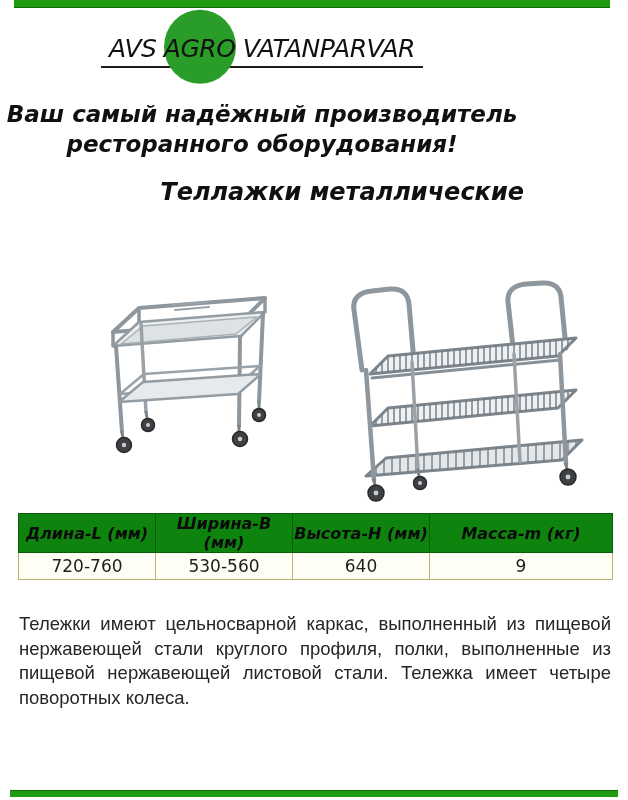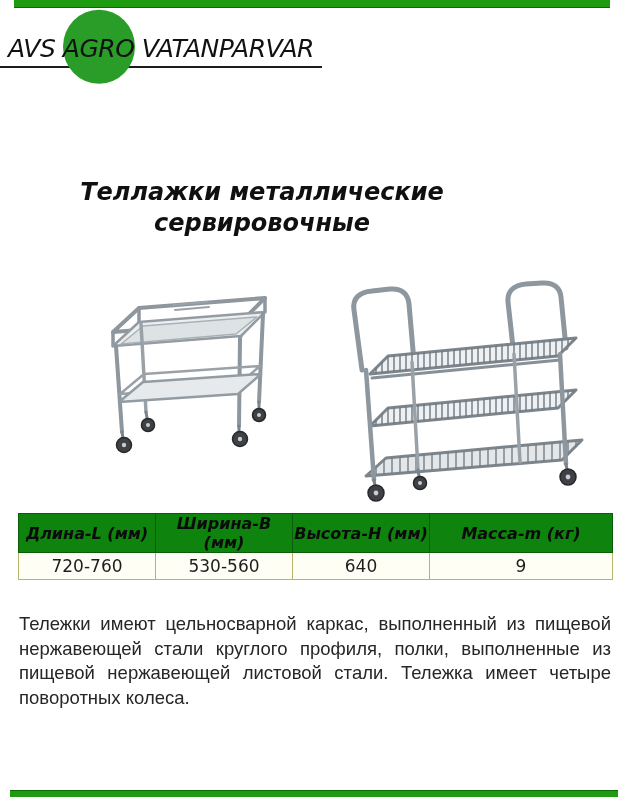--- a/index.html
+++ b/index.html
@@ -11,39 +11,39 @@
   }
   .top-bar {
     position:absolute; left:14px; top:0; width:596px; height:8px;
     background:var(--bar-green, #1E9B10); border-bottom:1px solid #0c6a08;
   }
   .bottom-bar {
     position:absolute; left:10px; top:790px; width:608px; height:7px;
     background:var(--bar-green, #1E9B10); border-top:1px solid #0c6a08;
   }
   .brand {
-    position:absolute; left:0; top:34px; width:524px; text-align:left;
+    position:absolute; left:0; top:34px; width:524px; text-align:center;
     font-family:"DejaVu Sans", sans-serif; font-style:italic; font-weight:500;
     font-size:25px; letter-spacing:-0.5px; color:#111; white-space:nowrap;
   }
   .brand-underline { display:inline-block; border-bottom:2px solid #1c1c1c; padding:0 8px 3px 8px; }
   .brand-agro { position:relative; z-index:1; }
   .brand-agro::before {
     content:""; position:absolute; left:50%; top:50%;
     transform:translate(-50%, -53%);
     width:72px; height:74px; border-radius:50%;
     background:var(--logo-green, #2A9D28); z-index:-1;
   }
   .tagline {
     position:absolute; left:0; top:99px; width:524px; text-align:center;
     font-family:"DejaVu Sans", sans-serif; font-style:italic; font-weight:bold;
     font-size:23px; line-height:30px; color:#101010;
   }
   .product-title {
-    position:absolute; left:0; top:177px; width:524px; text-align:center;
+    position:absolute; left:0; top:177px; width:524px; text-align:right;
     font-family:"DejaVu Sans", sans-serif; font-style:italic; font-weight:bold;
     font-size:24px; line-height:31px; color:#101010;
   }
   .img-left  { position:absolute; left:95px;  top:284px; width:190px; height:176px; }
   .img-right { position:absolute; left:336px; top:274px; width:254px; height:230px; }
 
   table.specs {
     position:absolute; left:18px; top:513px; width:594px;
     border-collapse:collapse; table-layout:fixed;
   }
@@ -71,24 +71,27 @@
 <body>
 
 <div class="page">
 
   <div class="top-bar"></div>
 
   <div class="brand">
     <span class="brand-underline"><span>AVS</span>&nbsp;<span class="brand-agro">AGRO</span>&nbsp;<span>VATANPARVAR</span></span>
   </div>
 
+  <div class="tagline">
+    <div>Ваш самый надёжный производитель</div>
+    <div>ресторанного оборудования!</div>
+  </div>
 
   <div class="product-title">
     <div>Теллажки металлические</div>
-    <div>сервировочные</div>
   </div>
 
   <svg class="img-left" viewBox="0 0 190 176">
     <g stroke-linecap="round" stroke-linejoin="round" fill="none">
 
       <path d="M18,48 L44,24 L170,14 L146,38 Z" stroke="#8e979e" stroke-width="4"></path>
       <path d="M78,21 L112,18 M80,26 L114,23" stroke="#9aa2a8" stroke-width="2"></path>
 
       <path d="M18,48 L18,62 M44,24 L44,38 M170,14 L170,28 M146,38 L146,52" stroke="#8e979e" stroke-width="3.5"></path>
 

